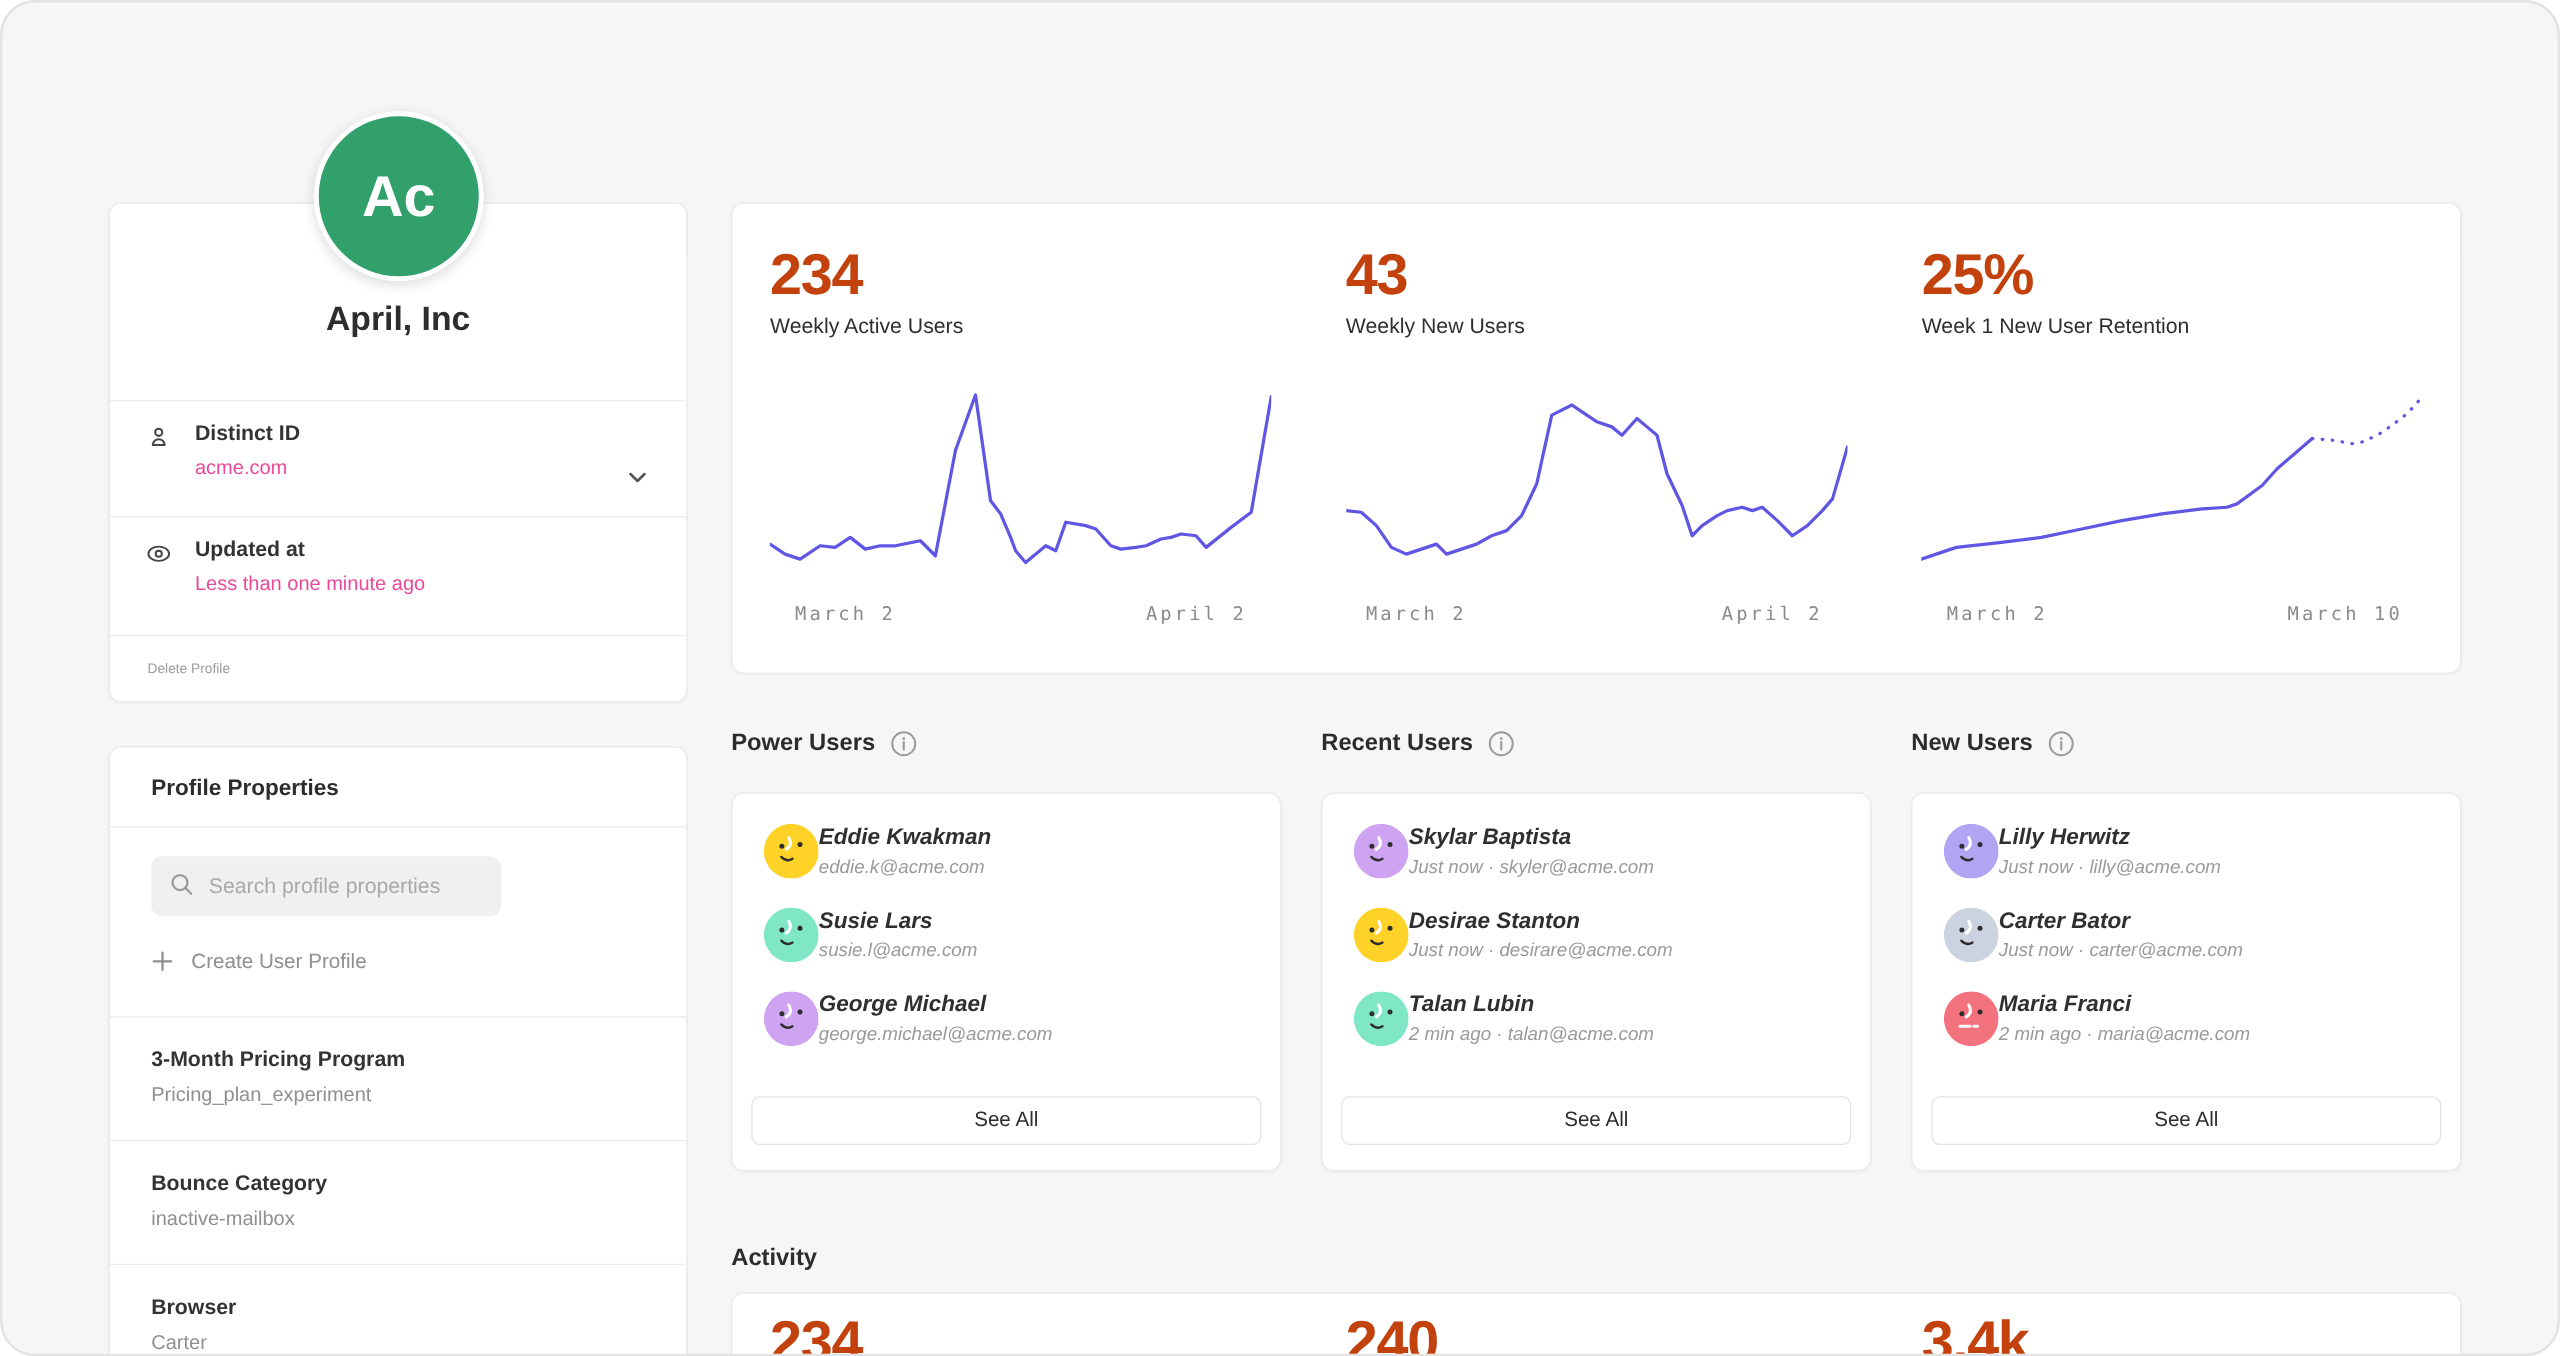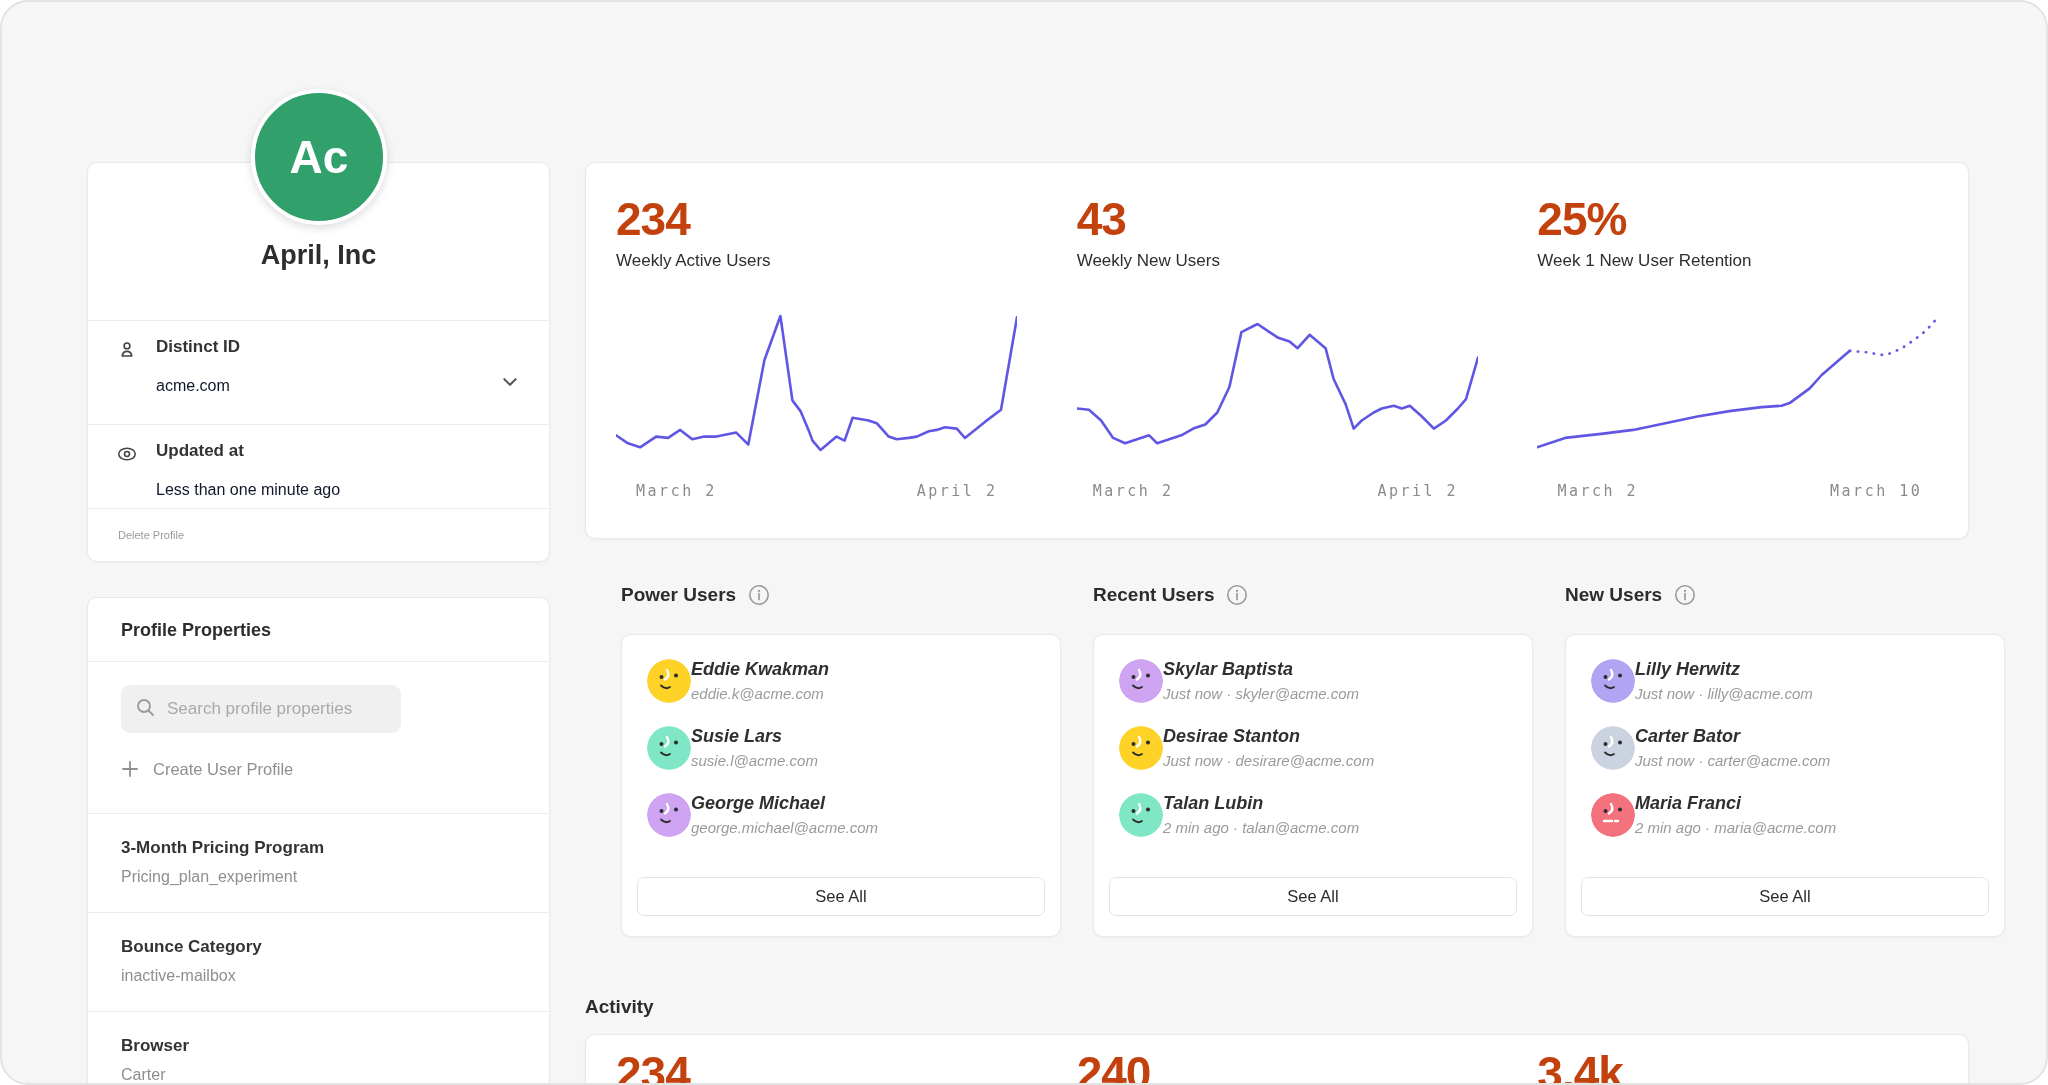--- a/index.html
+++ b/index.html
@@ -11,21 +11,21 @@
   #profile-card{left:85px;top:160px;width:463px;height:400px;}
   #company-avatar{position:absolute;left:249px;top:87px;width:136px;height:136px;border-radius:50%;
     border:4px solid #fff;box-sizing:border-box;display:flex;align-items:center;justify-content:center;
     color:#fff;font-size:46px;font-weight:bold;box-shadow:0 3px 10px rgba(0,0,0,.14);z-index:5;}
   #company-name{position:absolute;top:76px;left:0;right:0;text-align:center;font-size:27px;line-height:32px;font-weight:700;color:#2d2d2d;}
   #field-rows{position:absolute;top:157px;left:0;right:0;}
   .field-row{position:relative;border-top:1px solid #ececec;padding:16px 30px 29px 30px;}
   .field-row .f-icon{position:absolute;left:28px;top:18px;width:22px;height:22px;}
   .field-row .f-icon svg{width:22px;height:22px;}
   .f-label{margin-left:38px;font-size:17px;line-height:20px;font-weight:700;color:#333;}
-  .f-value{margin-left:38px;margin-top:19px;font-size:16px;line-height:19px;color:#0f172a;}
+  .f-value{margin-left:38px;margin-top:8px;font-size:16px;line-height:19px;color:#ec4899;}
   .f-chevron{position:absolute;right:30px;top:52px;width:18px;height:18px;}
   .f-chevron svg{width:18px;height:18px;}
   #delete-row{position:absolute;left:0;right:0;bottom:0;border-top:1px solid #ececec;padding:20px 30px;font-size:11px;color:#9b9b9b;}
 
   #props-card{left:85px;top:595px;width:463px;height:620px;}
   #props-title{height:64px;box-sizing:border-box;padding:20px 33px;font-size:18px;line-height:24px;font-weight:700;color:#2d2d2d;border-bottom:1px solid #ececec;}
   #search-box{margin:23px 0 0 33px;width:280px;height:48px;background:#f0f0f0;border-radius:9px;display:flex;align-items:center;padding:0 14px;box-sizing:border-box;}
   #search-box svg{width:20px;height:20px;flex:none;}
   #search-input{border:none;outline:none;background:transparent;margin-left:10px;width:220px;font-size:17px;color:#333;font-family:"Liberation Sans",sans-serif;}
   #search-input::placeholder{color:#a9a9a9;}
@@ -46,21 +46,21 @@
   
   #stats-card{left:583px;top:160px;width:1384px;height:377px;display:flex;}
   .stat{width:461.3px;position:relative;box-sizing:border-box;padding:30px 30px 0 30px;}
   .stat-num{font-size:46px;line-height:52px;font-weight:700;color:#c2410c;letter-spacing:-1px;}
   .stat-label{margin-top:6px;font-size:17px;color:#2e2e2e;}
   .spark{position:absolute;left:30px;top:145px;}
   .axis{position:absolute;left:30px;top:319px;width:401px;height:20px;}
   .axis span{position:absolute;top:0;font-family:"DejaVu Sans Mono",monospace;font-size:15px;letter-spacing:2.5px;color:#8b8b8b;white-space:nowrap;}
 
   
-  #lists{position:absolute;left:583px;top:580px;width:1384px;display:flex;gap:32px;margin-left:36px;}
+  #lists{position:absolute;left:583px;top:580px;width:1384px;display:flex;gap:32px;}
   .list-block{width:440px;}
   .list-header{display:flex;align-items:center;gap:12px;height:26px;font-size:19px;font-weight:700;color:#2c2c2c;}
   .info-icon{width:22px;height:22px;cursor:pointer;}
   .info-icon svg{width:22px;height:22px;}
   .list-card{position:relative;margin-top:26px;height:303px;background:#fff;border:1px solid #e9e9e9;border-radius:10px;box-shadow:0 1px 3px rgba(0,0,0,.04);box-sizing:border-box;padding:24px 25px;}
   .user-row{display:flex;align-items:flex-start;gap:0;height:46px;margin-bottom:21px;cursor:pointer;font-style:italic;}
   .user-avatar{width:44px;height:44px;flex:none;border-radius:50%;overflow:hidden;}
   .user-avatar svg{width:44px;height:44px;display:block;}
   .user-name{font-size:18px;line-height:21px;font-weight:700;color:#2f2f2f;}
   .user-sub{margin-top:5px;font-size:15px;line-height:18px;color:#9a9a9a;}

